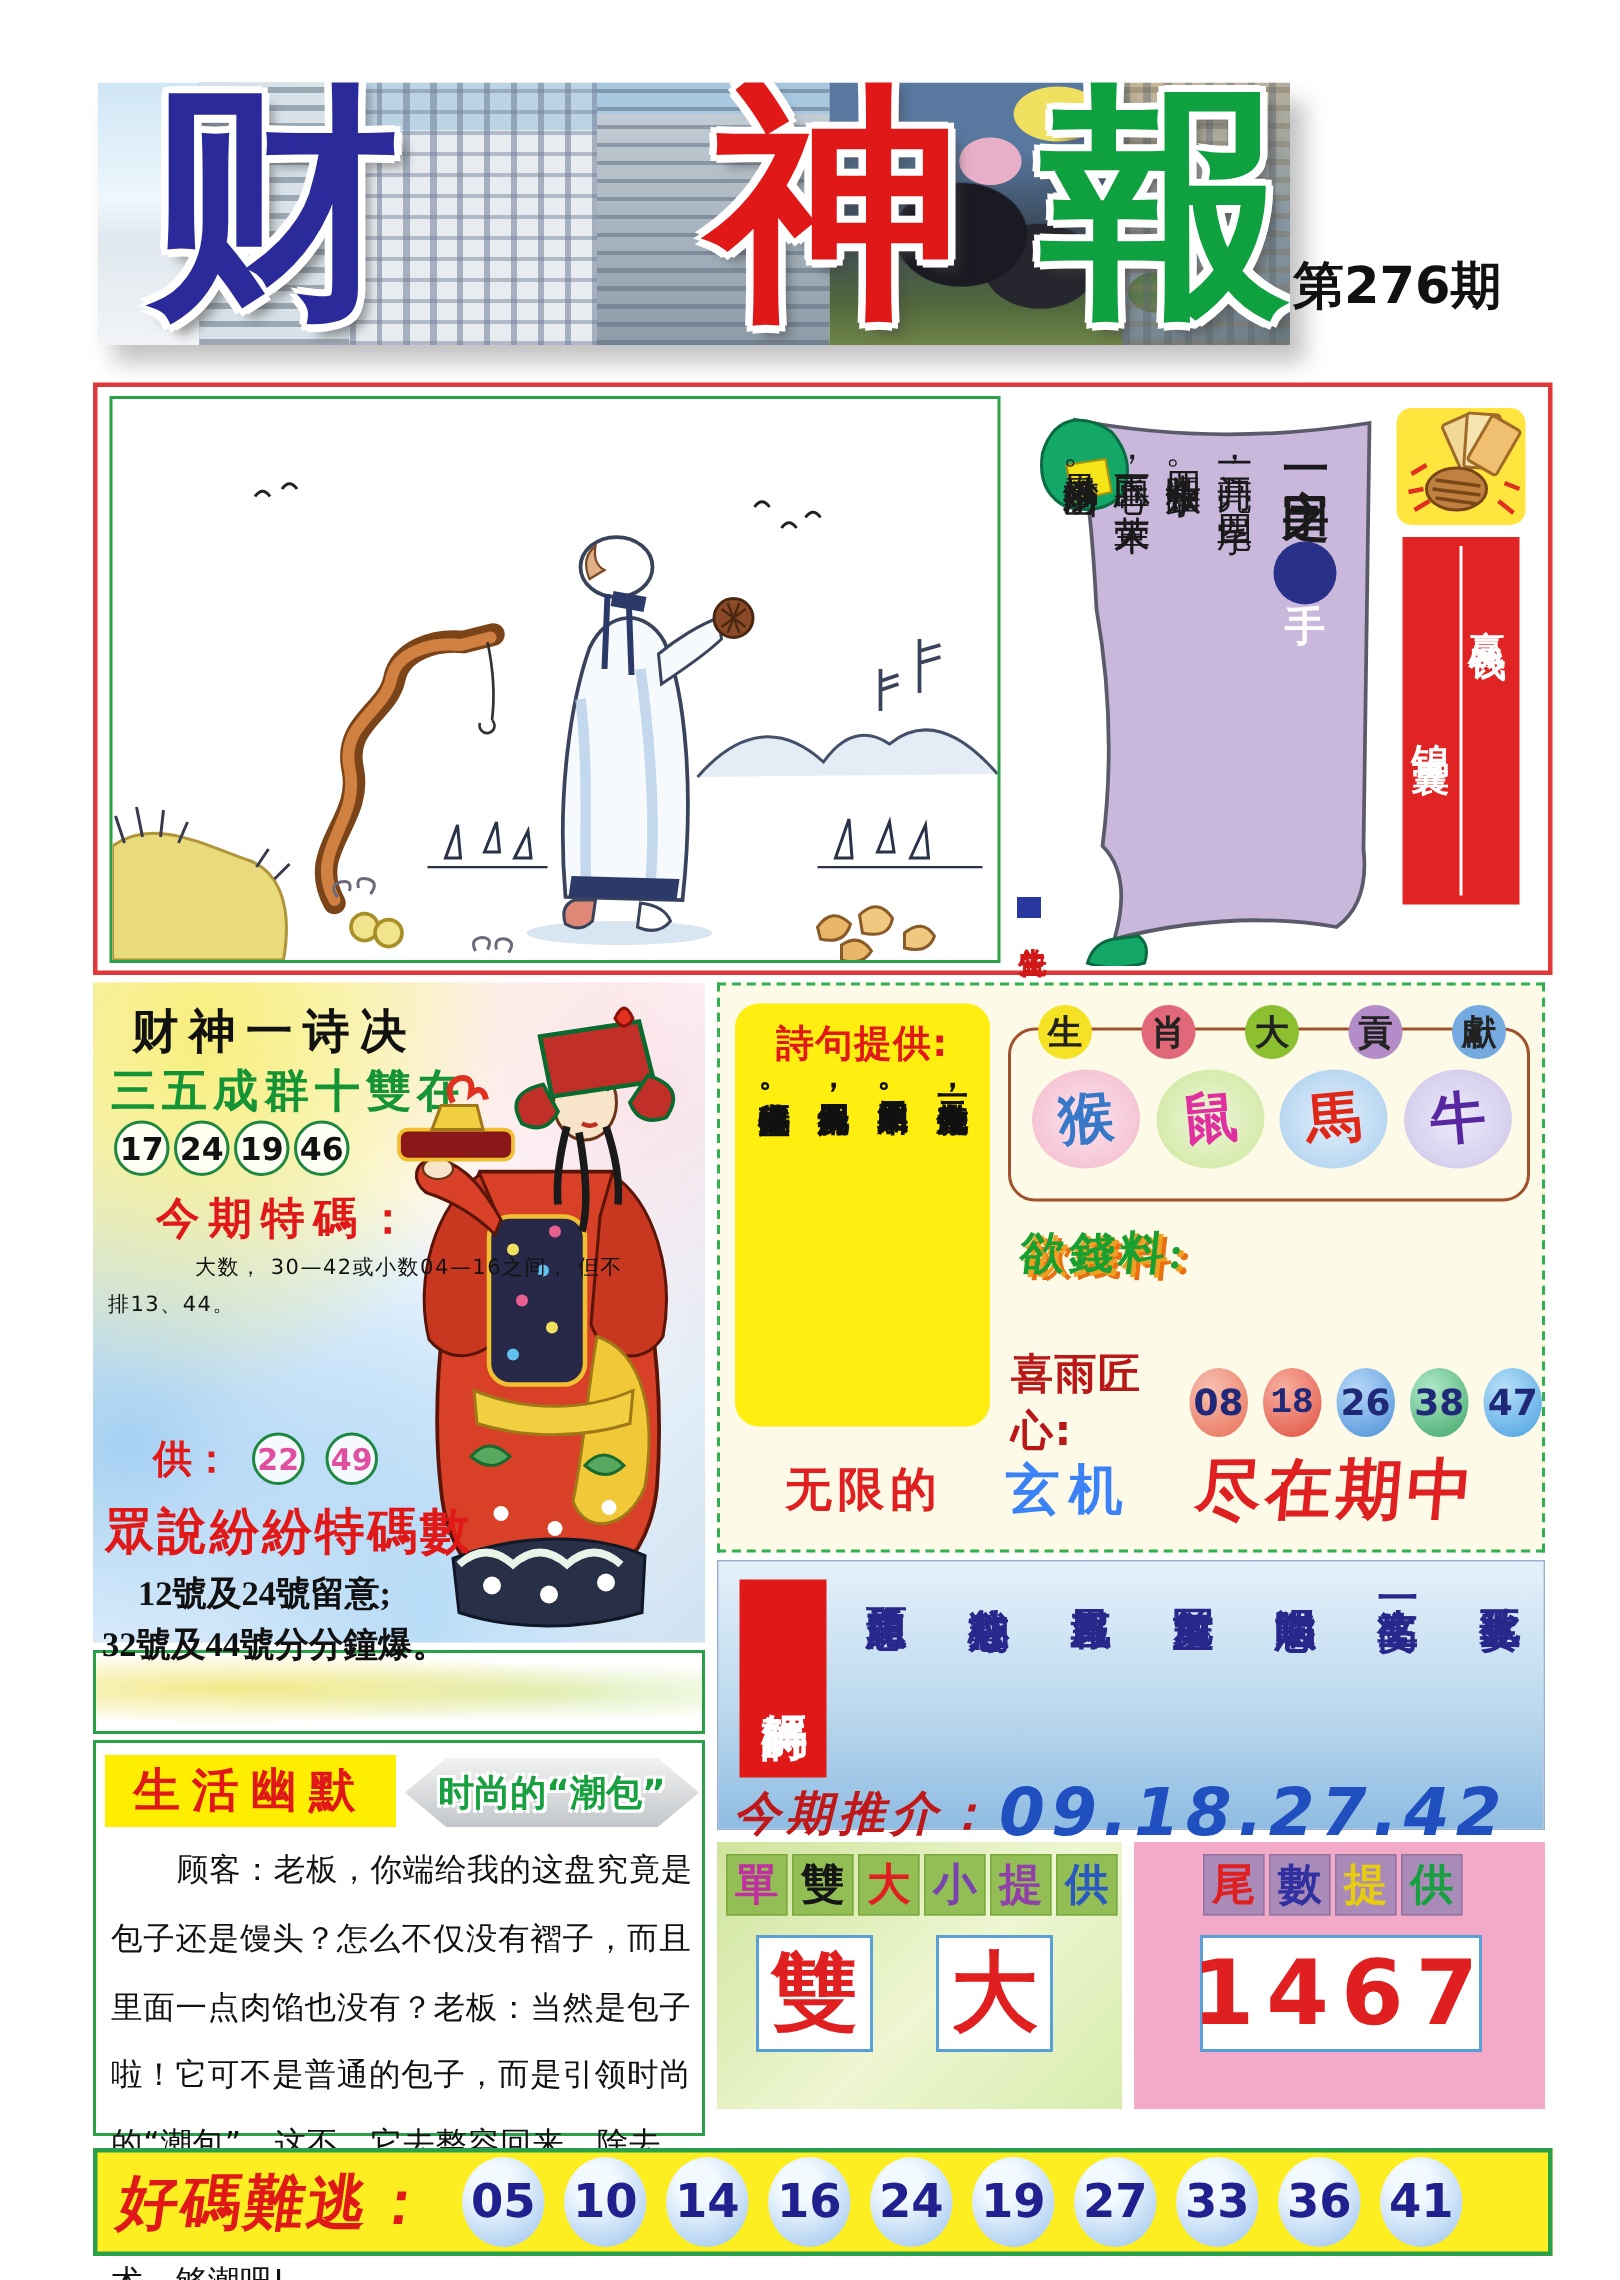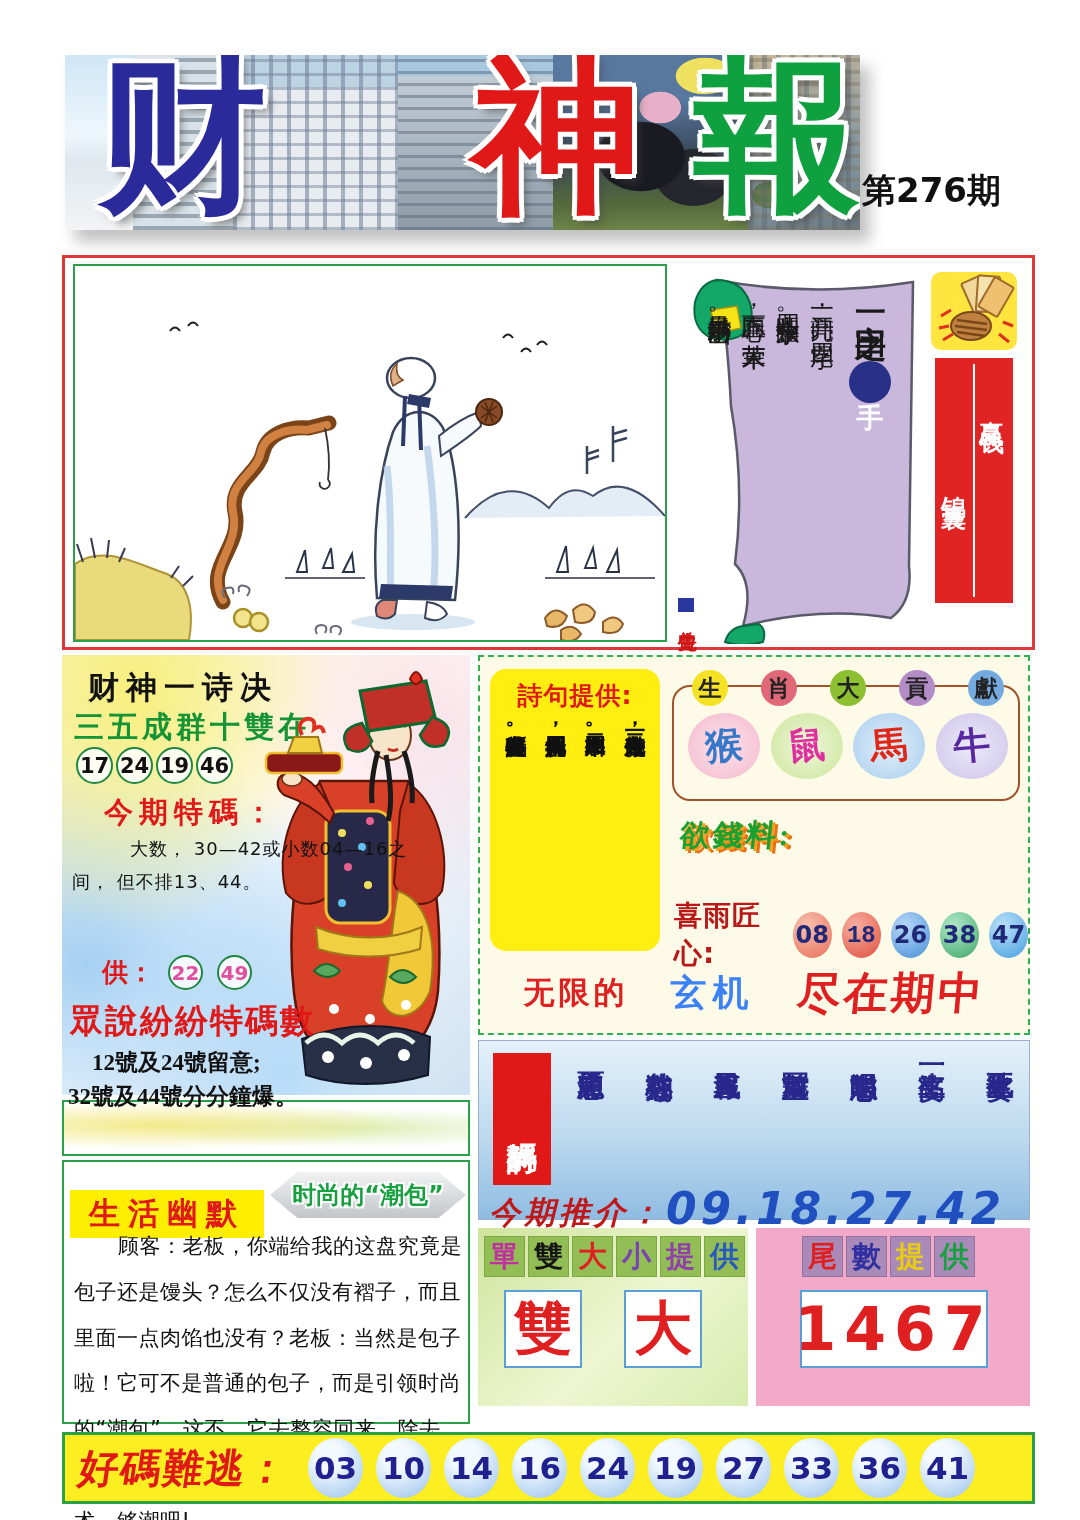--- a/index.html
+++ b/index.html
@@ -79,21 +79,21 @@
       radial-gradient(ellipse at 88% 14%, rgba(248,205,215,.55), transparent 40%),
       radial-gradient(ellipse at 6% 70%,  rgba(150,200,242,.85), transparent 52%),
       radial-gradient(ellipse at 55% 96%, rgba(170,215,248,.7),  transparent 48%),
       linear-gradient(135deg,#f6f2c6,#ffffff 48%,#cfe2f2); }
   .lp-title { left:26px; top:12px; font-size:31px; font-weight:bold; color:#111; letter-spacing:7px; }
   .lp-sub   { left:12px; top:52px; font-size:30px; font-weight:bold; color:#149434; letter-spacing:4px; }
   .num-row { left:14px; top:92px; display:flex; gap:3px; }
   .num-c { width:37px; height:37px; border-radius:50%; border:2.5px solid #1f8840; background:rgba(255,255,255,.85);
            color:#111; font-size:21px; font-weight:bold; display:flex; align-items:center; justify-content:center; }
   .lp-special { left:42px; top:138px; font-size:29px; font-weight:bold; color:#e01818; letter-spacing:6px; }
-  .lp-body { left:10px; top:178px; width:352px; font-size:18px; line-height:1.82; color:#111;
+  .lp-body { left:10px; top:178px; width:352px; font-size:14px; line-height:1.82; color:#111;
              text-indent:58px; letter-spacing:1px; z-index:2; }
   .gong-row { left:40px; top:300px; display:flex; align-items:center; gap:14px; z-index:2; }
   .gong-label { font-size:26px; font-weight:bold; color:#e01818; }
   .num-p { width:35px; height:35px; border-radius:50%; border:2.5px solid #1f8840; background:rgba(255,255,255,.85);
            color:#e050a0; font-size:20px; font-weight:bold; display:flex; align-items:center; justify-content:center; }
   .lp-rumor { left:8px; top:344px; font-size:33px; font-weight:bold; color:#e01818; letter-spacing:2px; z-index:2; }
   .lp-l1 { left:30px; top:392px; font-size:23px; font-weight:bold; color:#111; z-index:2; }
   .lp-l2 { left:6px;  top:408px; font-size:23px; font-weight:bold; color:#111; z-index:2; margin-top:18px; }
   .deity { left:196px; top:6px; width:210px; height:430px; z-index:1; }
 
@@ -150,34 +150,34 @@
                 border:1px solid #9ab0d0; }
   .decode-label { position:absolute; left:14px; top:12px; width:58px; height:132px; background:#e01818;
                   display:flex; align-items:center; justify-content:center; }
   .decode-label span { writing-mode:vertical-rl; text-orientation:upright; color:#fff;
                        font-size:30px; font-weight:bold; line-height:1;
                        font-family:"Liberation Serif","DejaVu Serif",serif; }
   .decode-cols { position:absolute; left:96px; top:10px; width:440px; height:134px;
                  display:flex; justify-content:space-between; }
   .decode-col { writing-mode:vertical-rl; text-orientation:upright; font-size:27px; font-weight:bold;
                 color:#28288c; line-height:1.15; font-family:"Liberation Serif","DejaVu Serif",serif; }
-  .recommend { position:absolute; left:10px; top:142px; width:532px; display:flex; align-items:flex-end; }
+  .recommend { position:absolute; left:10px; top:142px; width:532px; display:flex; align-items:center; }
   .rec-label { font-size:31px; font-weight:bold; color:#c01818; font-style:italic; letter-spacing:4px;
                font-family:"Liberation Serif","DejaVu Serif",serif; }
   .rec-nums { font-size:44px; font-weight:bold; font-style:italic; color:#2050c0; letter-spacing:4px; margin-left:2px; }
 
   
   .blank-box { left:62px; top:1100px; width:408px; height:56px; border:2px solid #2aa048;
     background:radial-gradient(ellipse at 22% 45%, rgba(240,228,110,.8), transparent 60%),
                radial-gradient(ellipse at 72% 50%, rgba(205,230,150,.65), transparent 55%), #fff; }
   .humor-box { left:62px; top:1160px; width:408px; height:264px; border:2.5px solid #2aa048; background:#fff; }
   .humor-title { position:absolute; left:6px; top:8px; width:194px; height:48px; background:#ffee00;
                  display:flex; align-items:center; justify-content:center;
                  font-size:31px; font-weight:bold; color:#e01818; letter-spacing:8px;
-                 font-family:"Liberation Serif","DejaVu Serif",serif;margin-top:20px; }
+                 font-family:"Liberation Serif","DejaVu Serif",serif; }
   .humor-sub { position:absolute; left:206px; top:10px; width:196px; height:46px;
                background:linear-gradient(180deg,#f2f2f2,#c2c6ca);
                clip-path:polygon(0 50%,14% 0,86% 0,100% 50%,86% 100%,14% 100%);
                display:flex; align-items:center; justify-content:center;
                font-size:24px; font-weight:bold; color:#18a040;
                text-shadow:-2px -2px 0 #fff,2px -2px 0 #fff,-2px 2px 0 #fff,2px 2px 0 #fff; }
   .humor-body { position:absolute; left:10px; top:62px; width:388px; font-size:21px; line-height:2.18;
                 color:#111; letter-spacing:.5px; text-indent:44px; }
 
   
@@ -472,21 +472,21 @@
     <div class="tile tile-m wt0">尾</div>
     <div class="tile tile-m wt1">數</div>
     <div class="tile tile-m wt2">提</div>
     <div class="tile tile-m wt3">供</div>
   </div>
   <div class="wei-val">1467</div>
 </div>
 
 <div class="abs bottom-strip">
   <span class="bs-label">好碼難逃：</span>
-  <div class="bs-ball">03</div>
+  <div class="bs-ball">05</div>
   <div class="bs-ball">10</div>
   <div class="bs-ball">14</div>
   <div class="bs-ball">16</div>
   <div class="bs-ball">24</div>
   <div class="bs-ball">19</div>
   <div class="bs-ball">27</div>
   <div class="bs-ball">33</div>
   <div class="bs-ball">36</div>
   <div class="bs-ball">41</div>
 </div>

